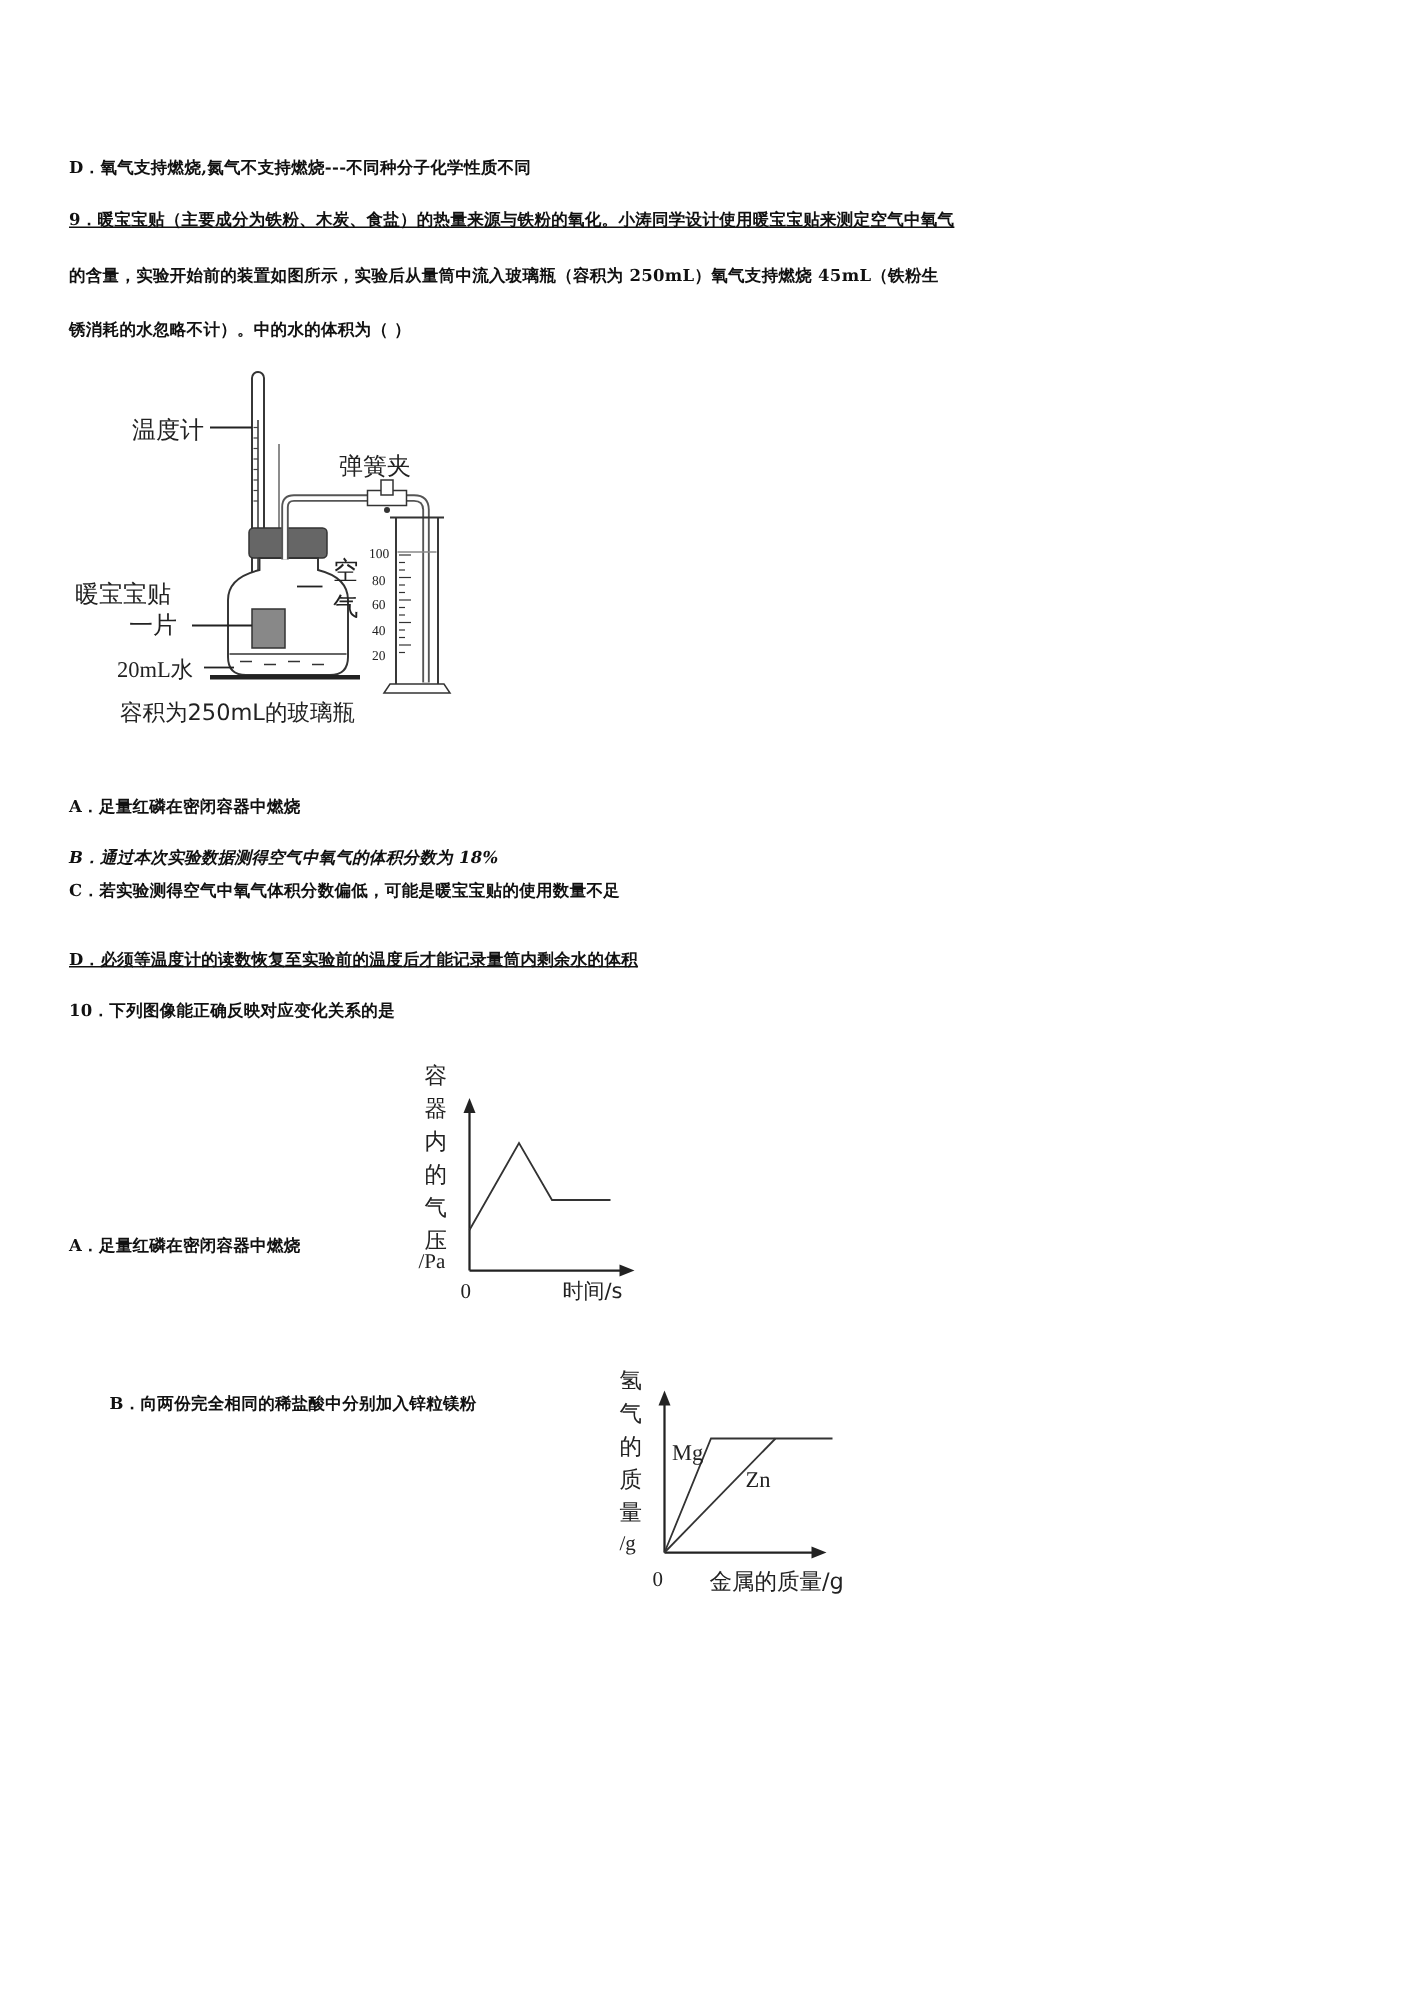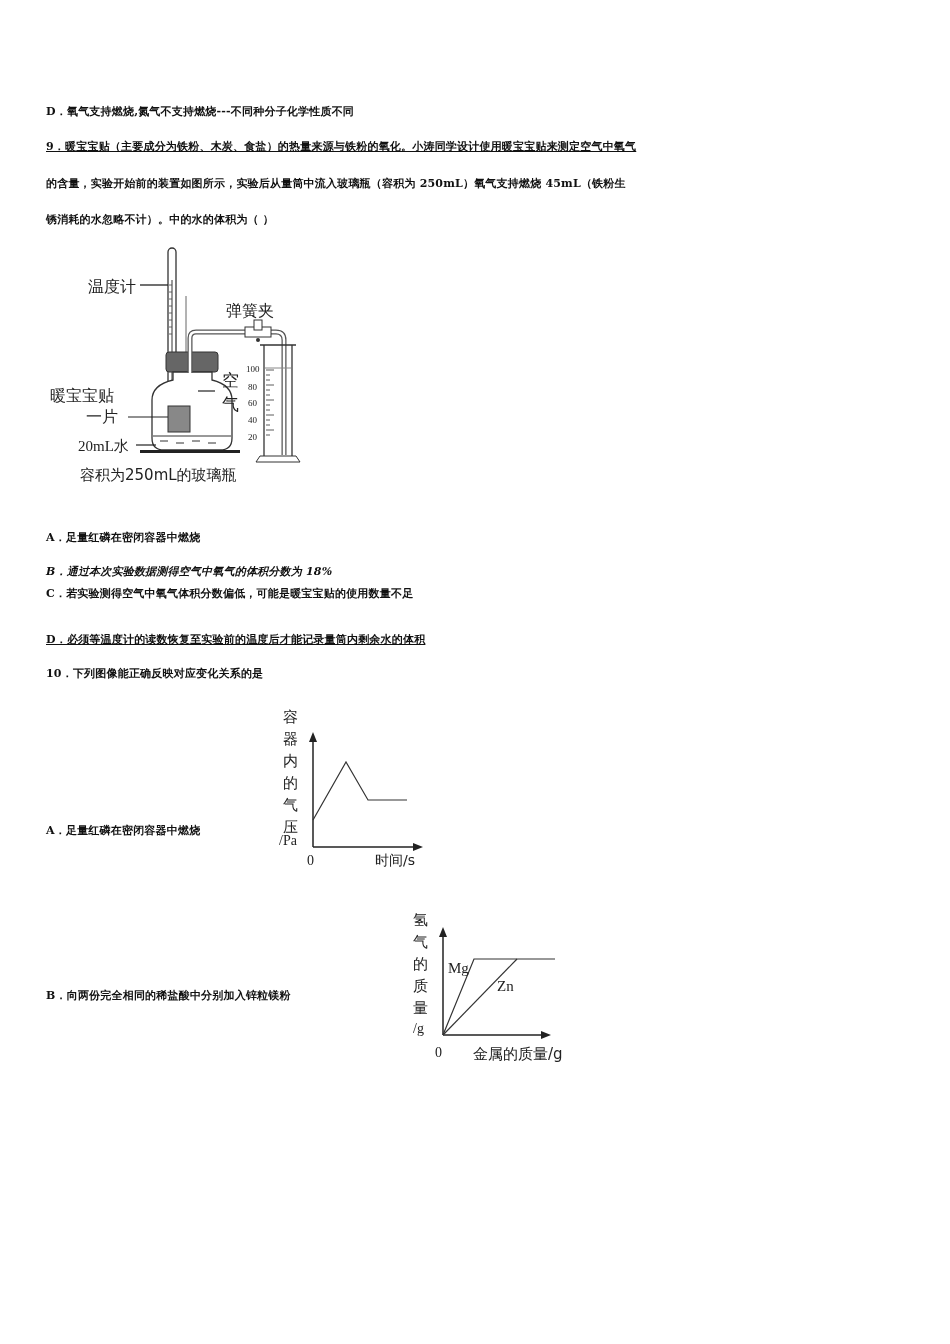--- a/index.html
+++ b/index.html
@@ -128,21 +128,21 @@
   <text x="4" y="143" font-size="14" class="serif">/Pa</text>
   <line x1="38" y1="145" x2="38" y2="36" stroke="#222" stroke-width="1.5"></line>
   <polygon points="38,30 34,40 42,40" fill="#222"></polygon>
   <line x1="38" y1="145" x2="142" y2="145" stroke="#222" stroke-width="1.5"></line>
   <polygon points="148,145 138,141 138,149" fill="#222"></polygon>
   <polyline points="38,118 71,60 93,98 132,98" fill="none" stroke="#333" stroke-width="1.2"></polyline>
   <text x="32" y="163" font-size="14" class="serif">0</text>
   <text x="100" y="163" font-size="14">时间/s</text>
 </svg>
 
-<div class="line" style="top:988px;">B．向两份完全相同的稀盐酸中分别加入锌粒镁粉</div>
+<div class="line" style="top:928px;margin-left:27px;">B．向两份完全相同的稀盐酸中分别加入锌粒镁粉</div>
 
 <svg class="fig" style="left:405px; top:905px;" width="180" height="165" viewBox="0 0 180 165">
   <g font-size="15">
     <text x="8" y="20">氢</text>
     <text x="8" y="42">气</text>
     <text x="8" y="64">的</text>
     <text x="8" y="86">质</text>
     <text x="8" y="108">量</text>
   </g>
   <text x="8" y="128" font-size="14" class="serif">/g</text>

